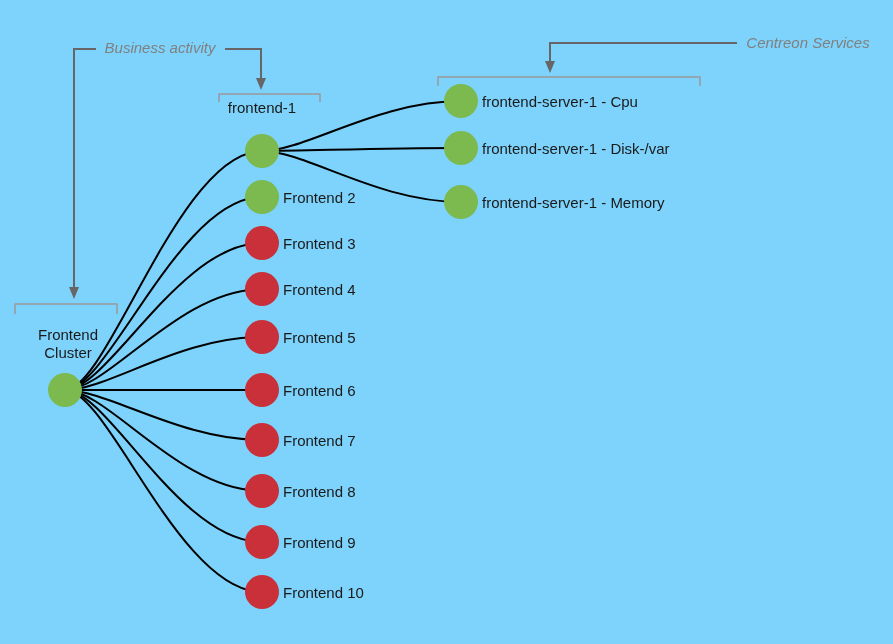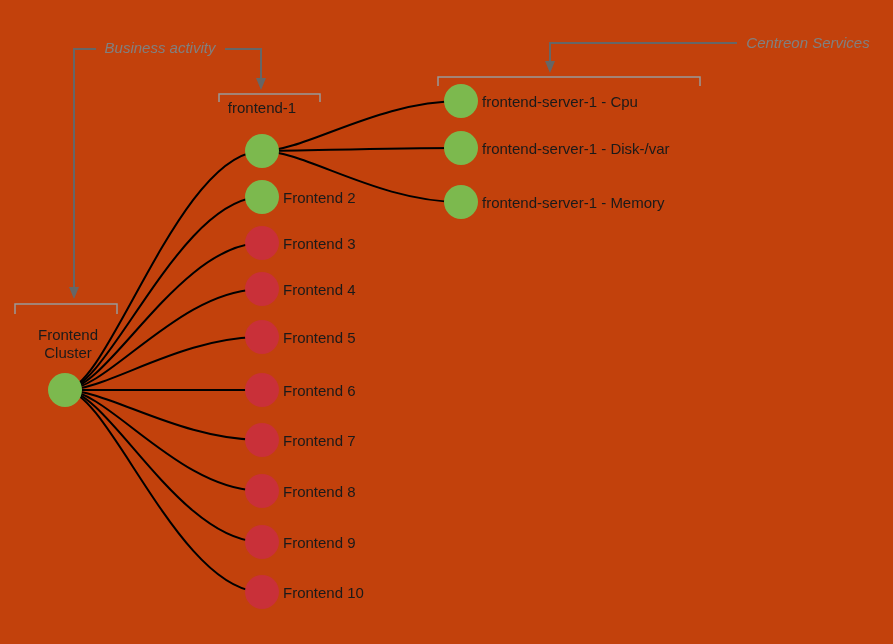--- a/index.html
+++ b/index.html
@@ -1,16 +1,16 @@
 <!DOCTYPE html>
 <html><head>
 <meta charset="utf-8">
 <style>
   html, body { margin: 0; padding: 0; background: #ffffff; }
-  .stage { width: 893px; height: 644px; position: relative; overflow: hidden; background: #c2410c; }
+  .stage { width: 893px; height: 644px; position: relative; overflow: hidden; background: #7dd3fc; }
   svg { display: block; }
   svg text { font-family: "Liberation Sans", sans-serif; }
   .node-label { font-size: 15px; }
   .annotation-label { font-size: 15px; font-style: italic; text-anchor: middle; }
   .centered { text-anchor: middle; }
 </style>
 </head>
 <body>
 
 <div class="stage">

